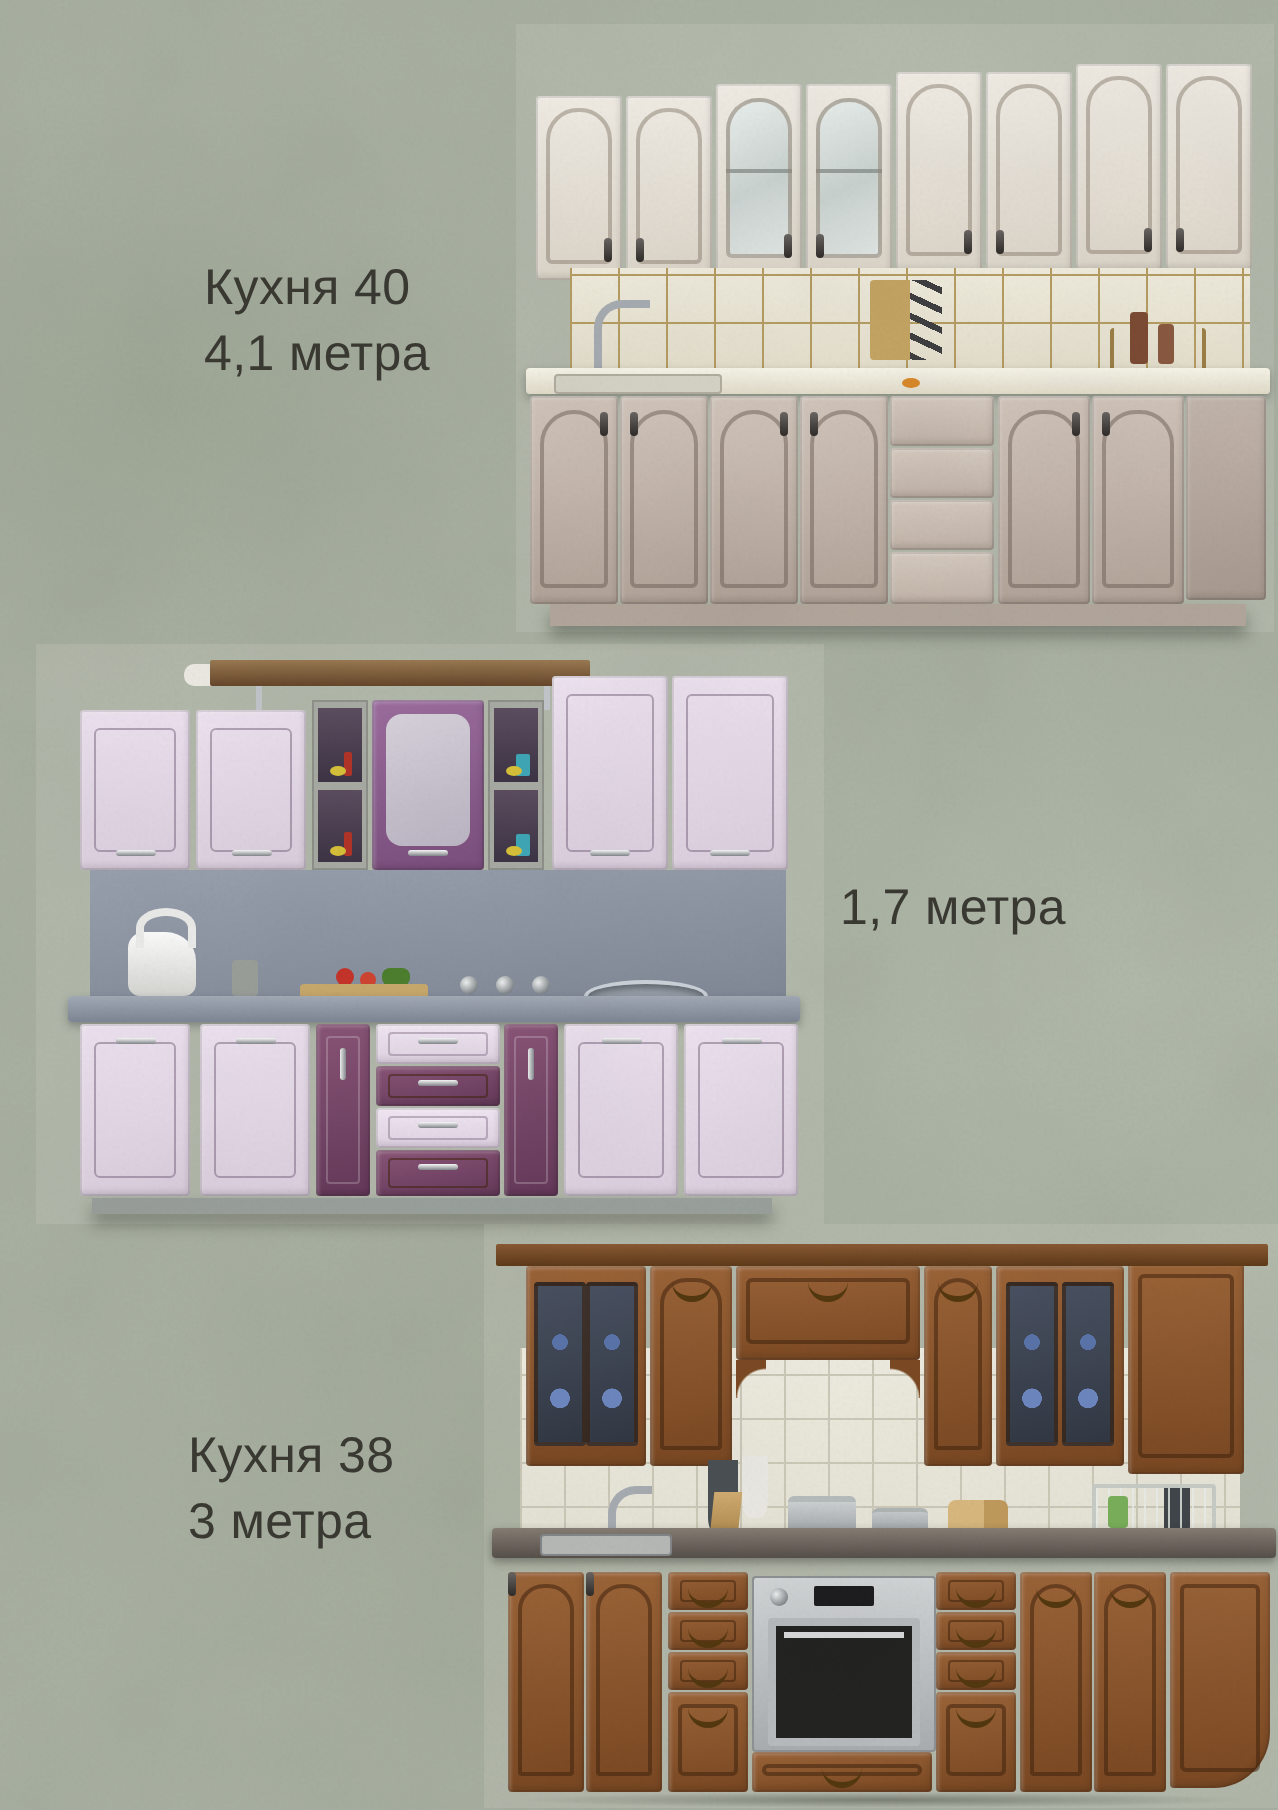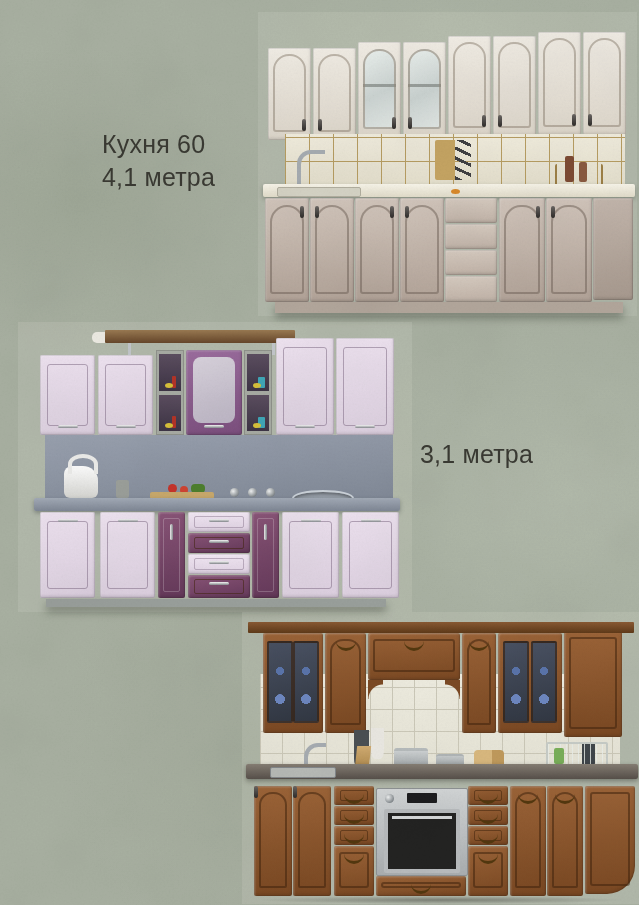--- a/index.html
+++ b/index.html
@@ -112,21 +112,21 @@
     <div class="d beige plain harc noh" style="left:0;top:52px;width:52px;height:25px;background:linear-gradient(#d6cbc0,#c1b3a8);"></div>
     <div class="d beige plain harc noh" style="left:0;top:78px;width:52px;height:26px;background:linear-gradient(#d6cbc0,#c1b3a8);"></div>
   </div>
   <div class="d beige hlr" style="left:236px;top:180px;width:46px;height:104px;"></div>
   <div class="d beige hll" style="left:283px;top:180px;width:46px;height:104px;"></div>
   <div class="d beige plain noh" style="left:330px;top:180px;width:40px;height:102px;background:linear-gradient(175deg,#c3b6ac,#a89a8f);"></div>
   <div class="abs" style="left:12px;top:284px;width:348px;height:11px;background:#b3a79c;box-shadow:0 5px 8px rgba(40,45,35,.4);"></div>
 </div>
 
 <div class="label" style="left:102px;top:128px;">
-  <div>Кухня 60</div>
+  <div>Кухня 40</div>
   <div>4,1 метра</div>
 </div>
 
 <div class="photo" style="left:18px;top:322px;width:394px;height:290px;"></div>
 <div class="k" style="left:28px;top:326px;width:378px;height:284px;">
 
   <div class="abs" style="left:64px;top:6px;width:28px;height:11px;background:#eceae2;border-radius:5px;"></div>
   <div class="abs" style="left:77px;top:4px;width:190px;height:13px;background:linear-gradient(#9a7a52,#66462a);border-radius:1px;"></div>
   <span class="abs" style="left:100px;top:17px;width:3px;height:12px;background:#c2c6ca;"></span>
   <span class="abs" style="left:244px;top:17px;width:3px;height:12px;background:#c2c6ca;"></span>
@@ -171,21 +171,21 @@
     <div class="d lavl bar bt" style="left:0;top:42px;width:62px;height:20px;"></div>
     <div class="d purp wdr bar bt" style="left:0;top:63px;width:62px;height:23px;"></div>
   </div>
   <div class="d purp bv" style="left:224px;top:186px;width:27px;height:86px;"></div>
   <div class="d lav bar bt" style="left:254px;top:186px;width:57px;height:86px;"></div>
   <div class="d lav bar bt" style="left:314px;top:186px;width:57px;height:86px;"></div>
   <div class="abs" style="left:18px;top:273px;width:340px;height:8px;background:#9aa09c;box-shadow:0 5px 8px rgba(40,45,35,.4);"></div>
 </div>
 
 <div class="label" style="left:420px;top:438px;">
-  <div>3,1 метра</div>
+  <div>1,7 метра</div>
 </div>
 
 <div class="photo" style="left:242px;top:612px;width:397px;height:292px;"></div>
 <div class="k" style="left:246px;top:616px;width:392px;height:288px;">
 
   <div class="abs tiles38" style="left:14px;top:58px;width:360px;height:102px;z-index:0;"></div>
 
   <div class="abs" style="left:2px;top:6px;width:386px;height:11px;background:linear-gradient(#8a5a34,#5f3a18);z-index:2;border-radius:1px;"></div>
 
   <div class="d wood plain noh" style="left:17px;top:17px;width:60px;height:100px;z-index:1;">
@@ -240,20 +240,22 @@
     <div class="d wood wdr barc" style="left:0;top:40px;width:40px;height:19px;"></div>
     <div class="d wood woodflat barc" style="left:0;top:60px;width:40px;height:50px;"></div>
   </div>
   <div class="d wood barc" style="left:264px;top:170px;width:36px;height:110px;z-index:1;"></div>
   <div class="d wood barc" style="left:301px;top:170px;width:36px;height:110px;z-index:1;"></div>
   <div class="d wood woodflat noh" style="left:339px;top:170px;width:50px;height:108px;border-radius:2px 2px 28px 2px;z-index:1;"></div>
   <div class="abs" style="left:10px;top:280px;width:370px;height:8px;background:radial-gradient(ellipse at center, rgba(40,40,35,.38), rgba(0,0,0,0) 70%);"></div>
 </div>
 
 <div class="label" style="left:94px;top:712px;">
+  <div>Кухня 38</div>
+  <div>3 метра</div>
 </div>
 
 <svg width="639" height="905" style="position:absolute;left:0;top:0;z-index:30;pointer-events:none;opacity:.16;mix-blend-mode:multiply;">
   <filter id="blotch">
     <feTurbulence type="fractalNoise" baseFrequency="0.016" numOctaves="4" seed="11" stitchTiles="stitch"></feTurbulence>
     <feColorMatrix type="saturate" values="0"></feColorMatrix>
   </filter>
   <filter id="grain">
     <feTurbulence type="fractalNoise" baseFrequency="0.55" numOctaves="3" seed="4" stitchTiles="stitch"></feTurbulence>
     <feColorMatrix type="saturate" values="0"></feColorMatrix>

